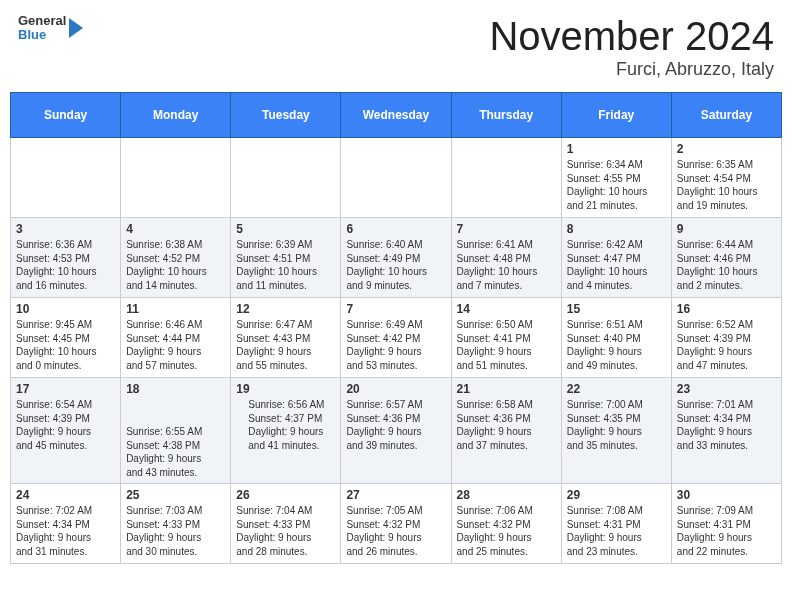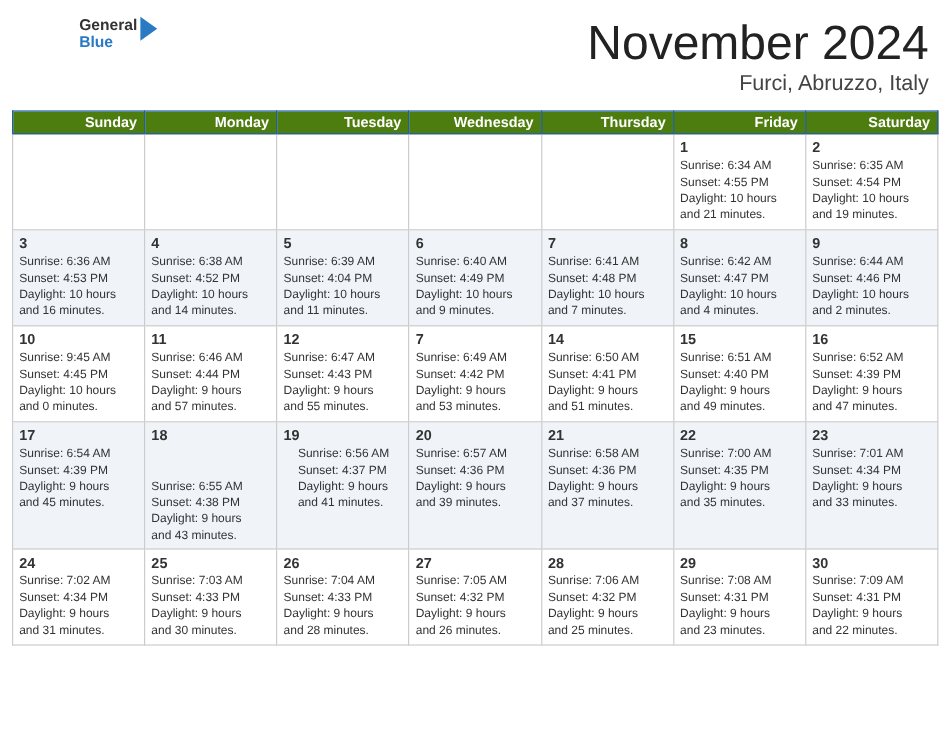--- a/index.html
+++ b/index.html
@@ -12,21 +12,21 @@
     }
     .header {
       display: flex;
       justify-content: space-between;
       align-items: flex-start;
       margin-bottom: 8px;
       padding: 4px 8px;
     }
     .logo {
       display: flex;
-      margin-left: 48px;
+      align-items: center;
     }
     .logo-text {
       display: flex;
       flex-direction: column;
       font-size: 13px;
       font-weight: bold;
       color: #333;
       line-height: 1.1;
     }
     .logo-text .general { color: #333; }
@@ -48,26 +48,26 @@
     }
     .location {
       font-size: 18px;
       color: #444;
     }
     .calendar {
       width: 100%;
       border-collapse: collapse;
     }
     .calendar th {
-      background: #4d7c0f;
+      background: #3b82f6;
       color: #fff;
       font-size: 12px;
       font-weight: bold;
-      padding: 2px 6px;
-      text-align: right;
+      padding: 15px 6px;
+      text-align: center;
       border: 1px solid #2060aa;
     }
     .calendar td {
       vertical-align: top;
       padding: 4px 5px;
       font-size: 10.5px;
       color: #333;
       border: 1px solid #ccc;
       width: calc(100% / 7);
       height: 80px;
@@ -155,21 +155,21 @@
         <td>
           <span class="day-number">4</span>
           <div class="day-info" style="white-space: pre-line;">Sunrise: 6:38 AM
 Sunset: 4:52 PM
 Daylight: 10 hours
 and 14 minutes.</div>
         </td>
         <td>
           <span class="day-number">5</span>
           <div class="day-info" style="white-space: pre-line;">Sunrise: 6:39 AM
-Sunset: 4:04 PM
+Sunset: 4:51 PM
 Daylight: 10 hours
 and 11 minutes.</div>
         </td>
         <td>
           <span class="day-number">6</span>
           <div class="day-info" style="white-space: pre-line;">Sunrise: 6:40 AM
 Sunset: 4:49 PM
 Daylight: 10 hours
 and 9 minutes.</div>
         </td>

